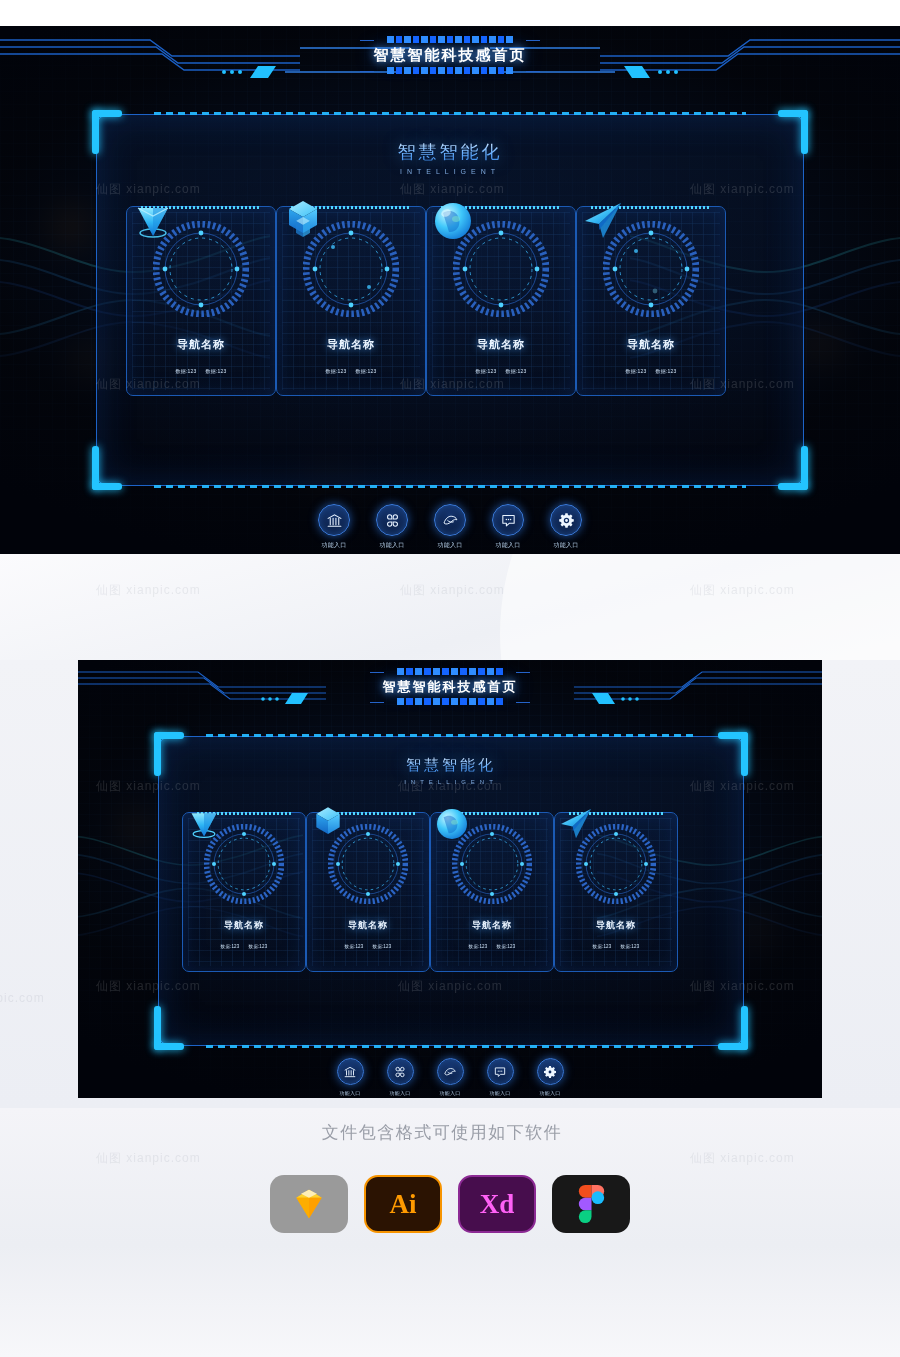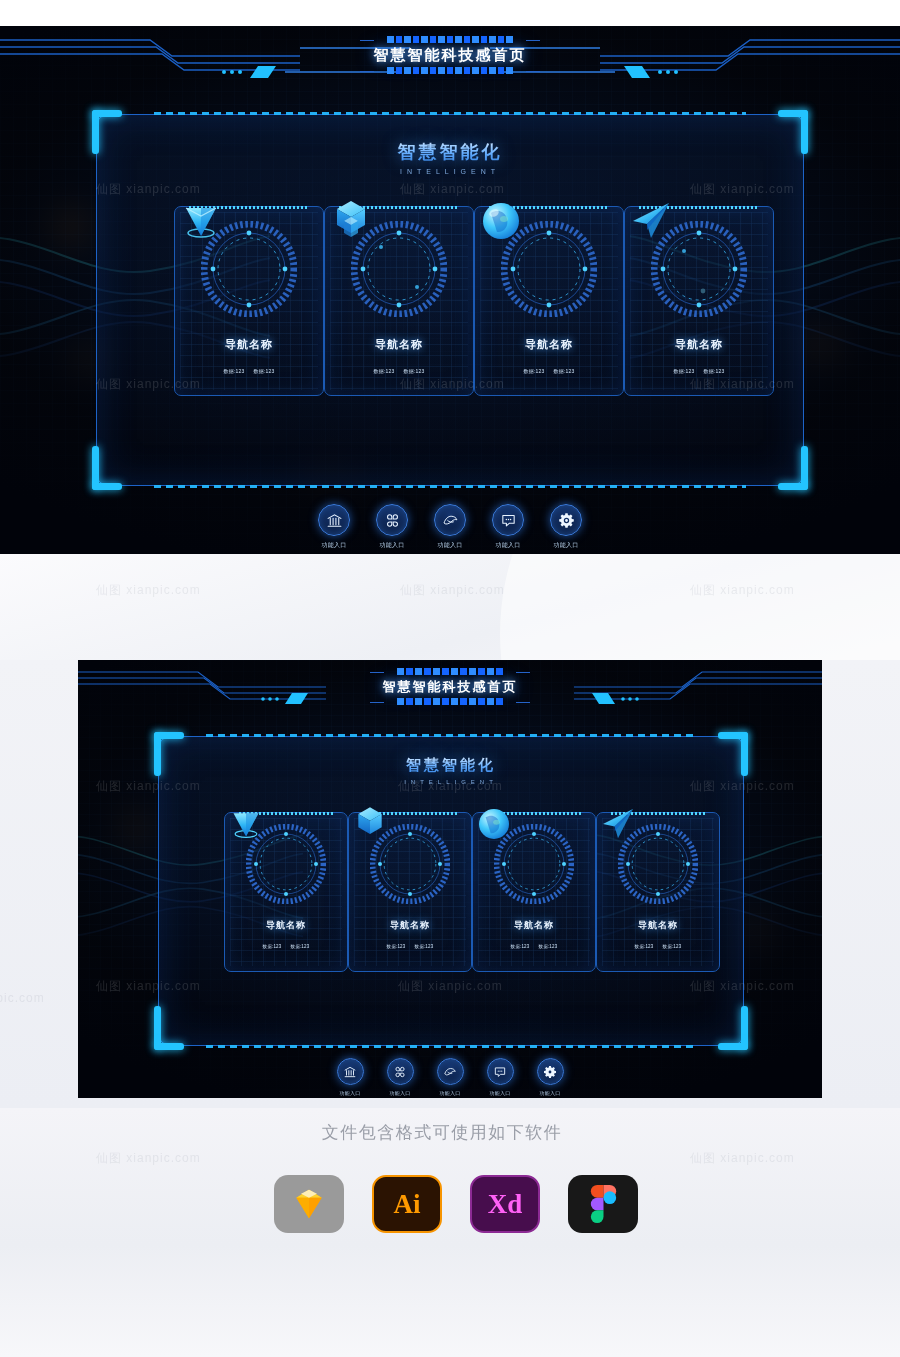--- a/index.html
+++ b/index.html
@@ -88,33 +88,33 @@
   .corner b { width:7px; height:44px; border-radius:3px; }
   .corner i { height:7px; width:30px; border-radius:3px; }
   .c-tl { left:-4px; top:-4px; }  .c-tl b{ left:0; top:0; } .c-tl i{ left:0; top:0; }
   .c-tr { right:-4px; top:-4px; } .c-tr b{ right:0; top:0; } .c-tr i{ right:0; top:0; }
   .c-bl { left:-4px; bottom:-4px; } .c-bl b{ left:0; bottom:0; } .c-bl i{ left:0; bottom:0; }
   .c-br { right:-4px; bottom:-4px; } .c-br b{ right:0; bottom:0; } .c-br i{ right:0; bottom:0; }
 
   
   .hero-head { position:absolute; left:0; right:0; top:26px; text-align:center; }
   .hero-head h2 {
-    font-size:18px; font-weight:bold; letter-spacing:3px;
+    font-size:18px; font-weight:normal; letter-spacing:3px;
     background:linear-gradient(180deg,#e9f5ff 0%,#6fb4ff 55%,#2f7ddd 100%);
     -webkit-background-clip:text; background-clip:text; color:transparent;
     text-shadow:0 0 16px rgba(60,150,255,0.55);
   }
   .hero-head p {
     font-size:7px; letter-spacing:5px; color:#7fa9dd; margin-top:4px;
   }
 
   
   .cards {
     position:absolute; left:30px; right:30px; top:92px;
-    display:flex; justify-content:flex-end;
+    display:flex; justify-content:flex-start;
   }
   .card {
     width:150px; height:190px; position:relative;
     border:1px solid #1b5ab4; border-radius:7px;
     background:linear-gradient(180deg, rgba(10,28,62,0.55) 0%, rgba(4,11,28,0.30) 100%);
     box-shadow:inset 0 0 22px rgba(20,80,180,0.25);
     display:flex; flex-direction:column; align-items:center;
   }
   .card::before {
     content:""; position:absolute; left:14px; right:14px; top:-1px; height:3px;
@@ -197,23 +197,23 @@
   }
   .footer-cap {
     position:absolute; left:0; right:16px; top:13px; text-align:center;
     font-size:17px; color:#9a9ea8; letter-spacing:1.5px;
   }
   .app-icons {
     position:absolute; left:0; right:0; top:67px;
     display:flex; justify-content:center; gap:16px;
   }
   .app-ico {
-    width:70px; height:58px; border-radius:14px;
+    width:78px; height:58px; border-radius:14px;
     display:flex; align-items:center; justify-content:center;
-    position:relative; overflow:hidden;margin-left:12px;
+    position:relative; overflow:hidden;
   }
   .ico-sketch { background:#9a9a9a; }
   .ico-ai { background:#2b1302; border:2px solid #f79400; }
   .ico-xd { background:#470d4d; border:2px solid #8c2a94; }
   .ico-fig { background:#181818; }
   .ai-text { color:#ff9a00; font-size:27px; font-weight:bold; font-family:"Liberation Serif", serif; }
   .xd-text { color:#ff61f6; font-size:27px; font-weight:bold; font-family:"Liberation Serif", serif; }
   .footer-formats {
     position:absolute; left:0; right:0; top:150px; text-align:center;
     font-size:21px; color:#31343c; letter-spacing:1px;

